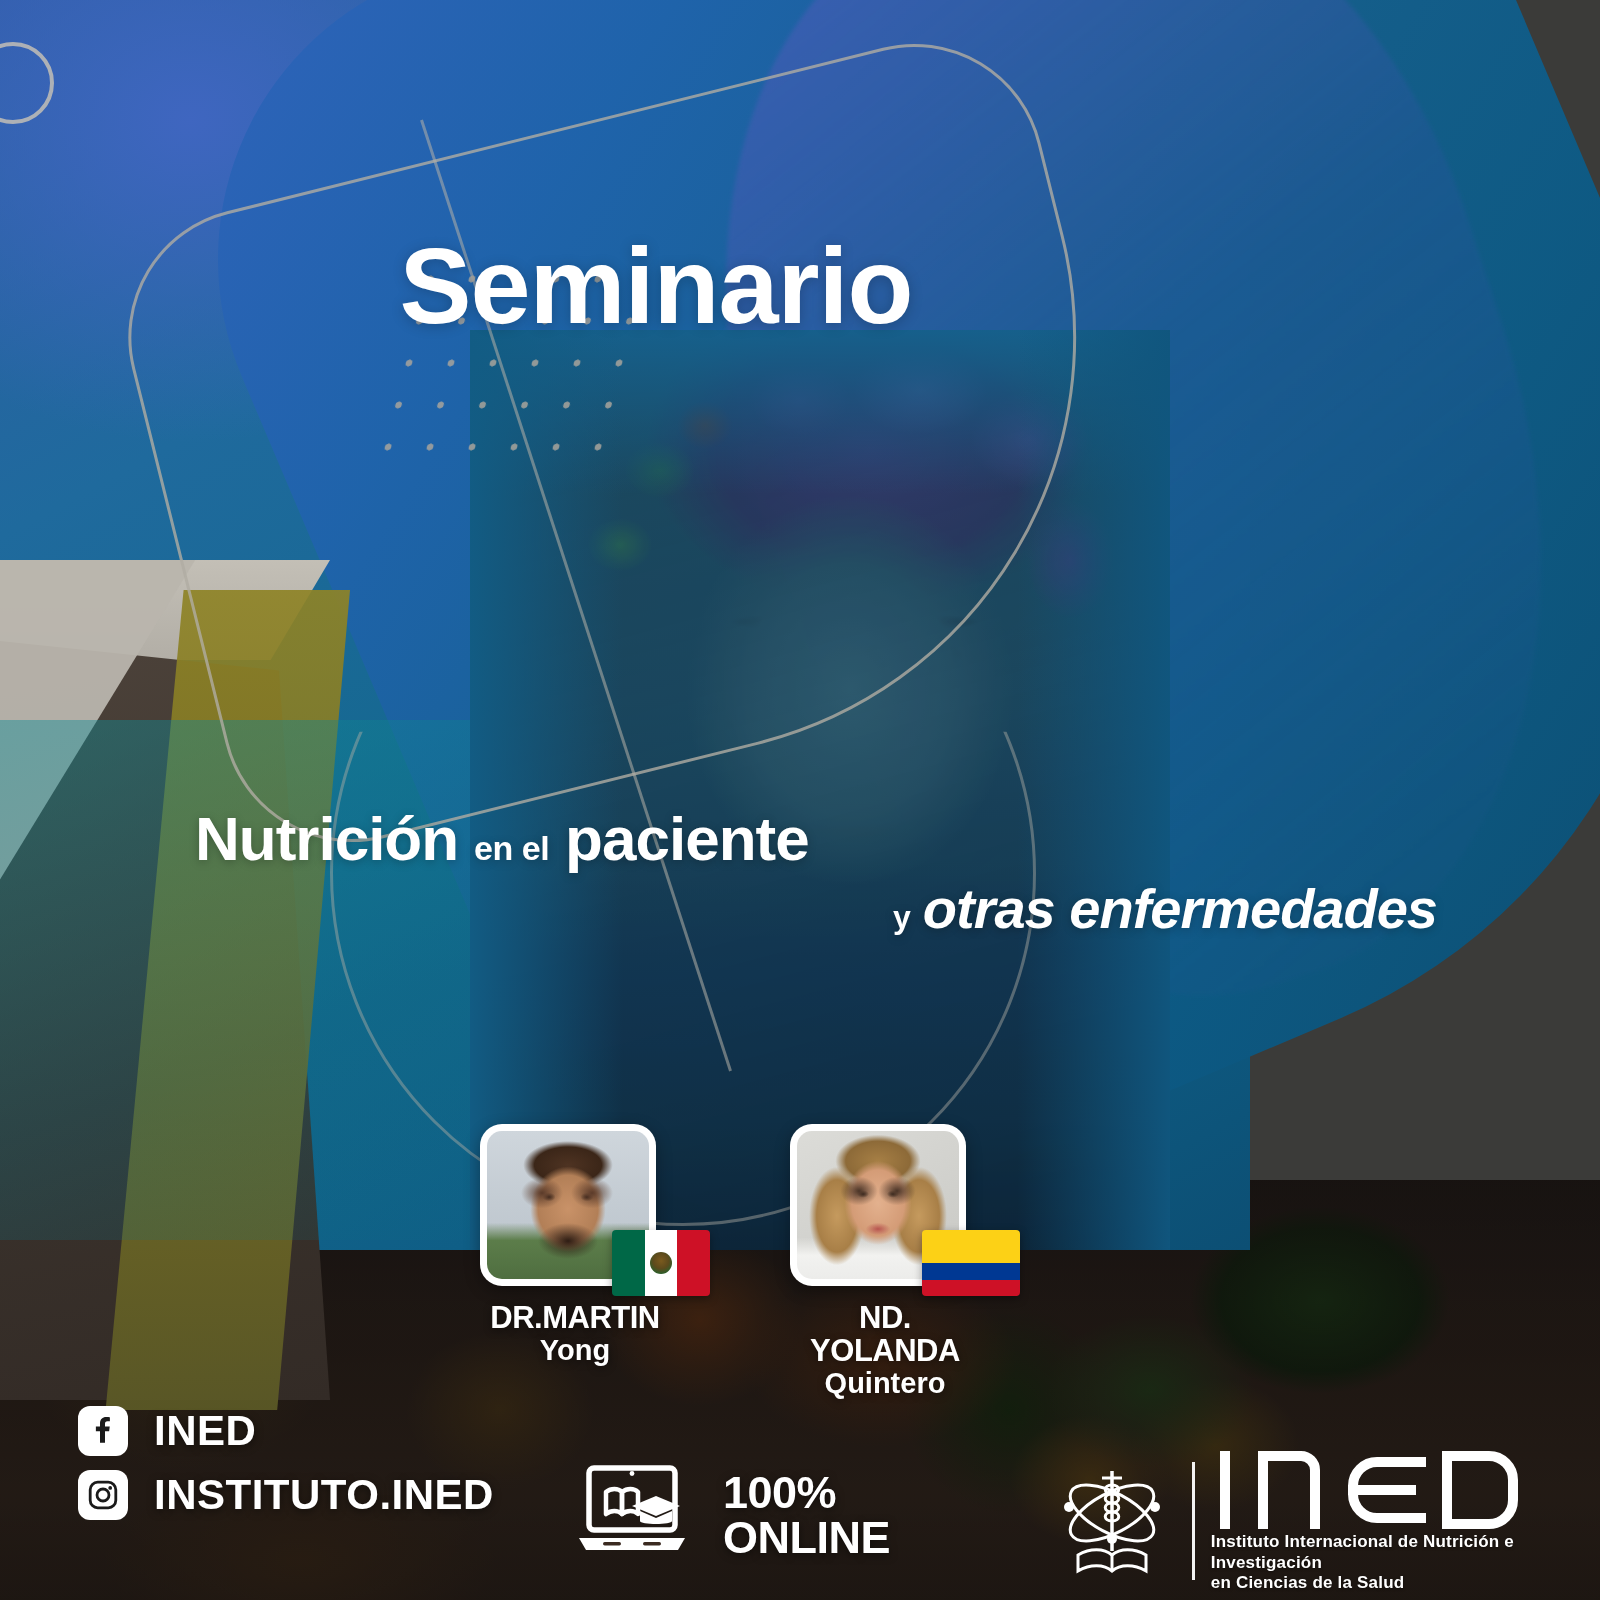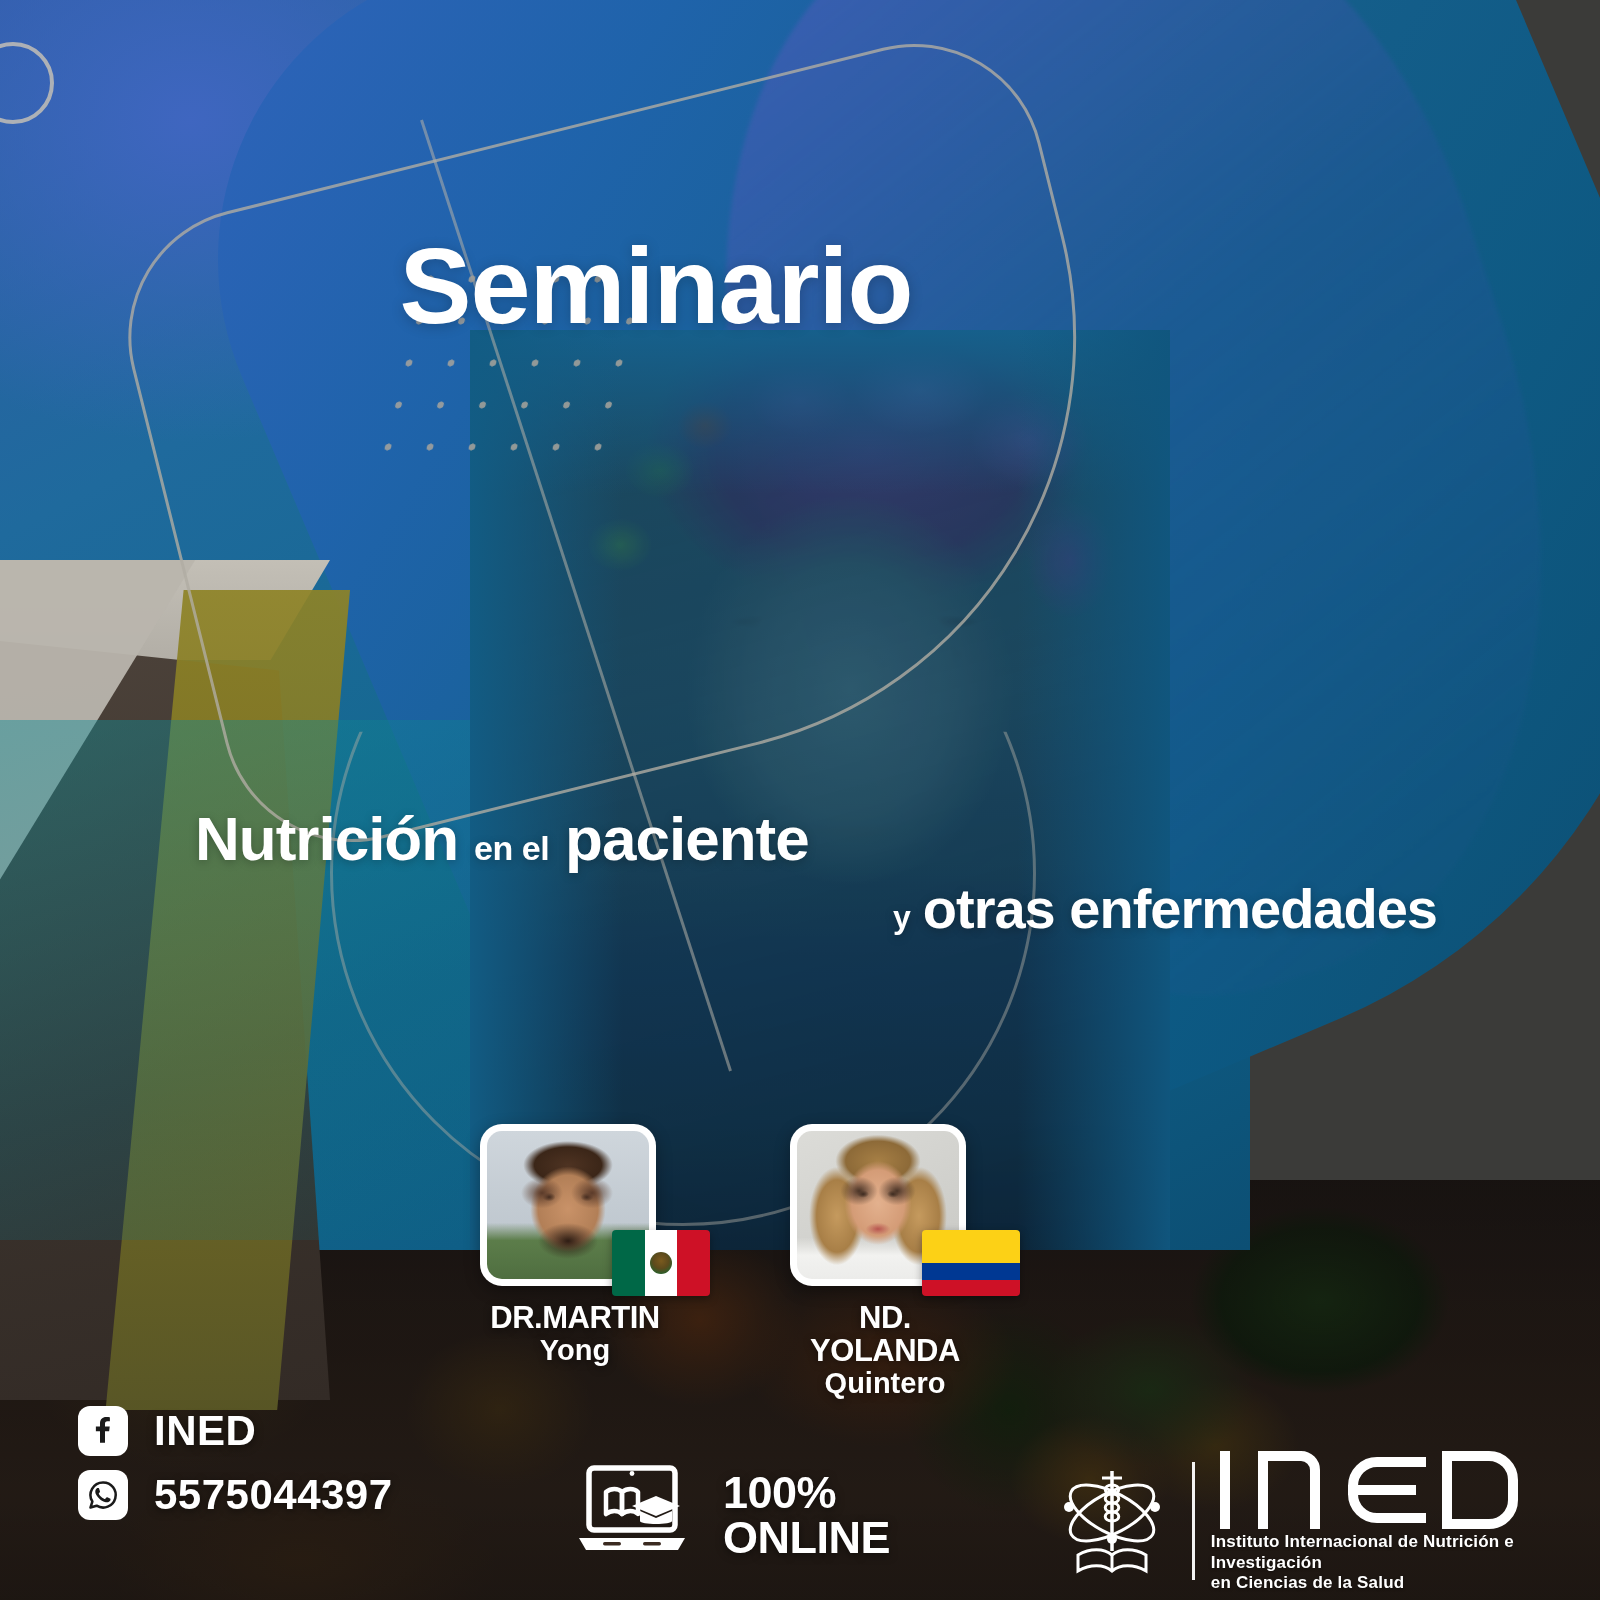--- a/index.html
+++ b/index.html
@@ -246,21 +246,21 @@
     justify-content: flex-end;
     gap: 12px;
     color: #ffffff;
     font-weight: 700;
     white-space: nowrap;
     margin-top: 2px;
     padding-right: 18px;
     text-shadow: 0 2px 10px rgba(0,0,0,0.25);
   }
   .t-y { font-size: 32px; font-weight: 700; }
-  .t-otras { font-size: 56px; letter-spacing: -1px; }
+  .t-otras { font-size: 56px; letter-spacing: -1px; font-style: italic; }
 
   
   #speakers {
     left: 480px; top: 1124px; width: 620px; height: 260px;
     display: flex;
     gap: 120px;
   }
   .speaker { position: relative; width: 190px; }
   .sp-frame {
     position: relative;
@@ -499,30 +499,31 @@
 
     <div class="soc-row">
       <span class="soc-badge">
         <svg width="30" height="30" viewBox="0 0 24 24" aria-hidden="true">
           <path fill="#1a1a1a" d="M15.1 4.2h2.4V.9C17.1.85 15.9.7 14.5.7c-2.9 0-4.9 1.8-4.9 5.1v2.6H6.3v3.7h3.3v9.2h4V12.1h3.3l.5-3.7h-3.8V6.2c0-1.3.4-2 2-2z"></path>
         </svg>
       </span>
       <span class="soc-text">INED</span>
     </div>
 
-
     <div class="soc-row">
       <span class="soc-badge">
         <svg width="32" height="32" viewBox="0 0 24 24" aria-hidden="true">
-          <path fill="none" stroke="#1a1a1a" stroke-width="1.9" stroke-linejoin="round" d="M12 2.6a9.4 9.4 0 0 0-8 14.3L2.6 21.4l4.6-1.4A9.4 9.4 0 1 0 12 2.6z"></path>
-          <path fill="#1a1a1a" d="M9.1 7.3c-.2-.5-.4-.5-.6-.5h-.5c-.2 0-.5.1-.8.4-.3.3-1 1-1 2.4s1 2.8 1.2 3c.1.2 2 3.1 4.9 4.2 2.4.9 2.9.7 3.4.7.5-.1 1.6-.7 1.8-1.3.2-.6.2-1.2.2-1.3-.1-.1-.3-.2-.5-.3l-1.9-.9c-.3-.1-.5-.2-.7.1l-.9 1.1c-.2.2-.3.2-.6.1-.3-.2-1.3-.5-2.5-1.6-.9-.8-1.5-1.8-1.7-2.1-.2-.3 0-.4.1-.6l.4-.5c.1-.2.2-.3.3-.5.1-.2 0-.4 0-.5l-.6-1.9z"></path>
+          <rect x="2.4" y="2.4" width="19.2" height="19.2" rx="5.6" ry="5.6" fill="none" stroke="#1a1a1a" stroke-width="2.1"></rect>
+          <circle cx="12" cy="12" r="4.5" fill="none" stroke="#1a1a1a" stroke-width="2.1"></circle>
+          <circle cx="17.4" cy="6.7" r="1.4" fill="#1a1a1a"></circle>
         </svg>
       </span>
-      <span class="soc-text">5575044397</span>
+      <span class="soc-text">INSTITUTO.INED</span>
     </div>
+
   </div>
 
   <div class="layer" id="online">
     <span>
       <svg width="130" height="110" viewBox="0 0 130 110" aria-hidden="true">
 
         <rect x="14" y="10" width="86" height="62" rx="5" ry="5" fill="none" stroke="#ffffff" stroke-width="5.5"></rect>
         <circle cx="57" cy="15.5" r="2.4" fill="#ffffff"></circle>
 
         <path d="M4 80h106l-7 12H11z" fill="#ffffff"></path>

